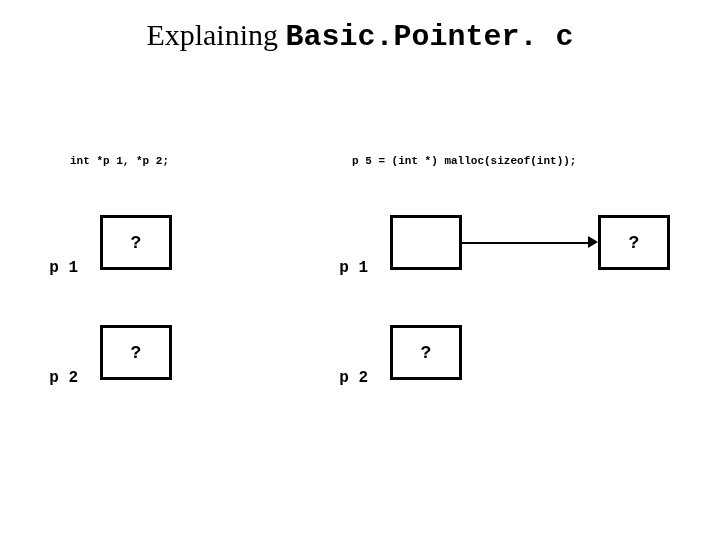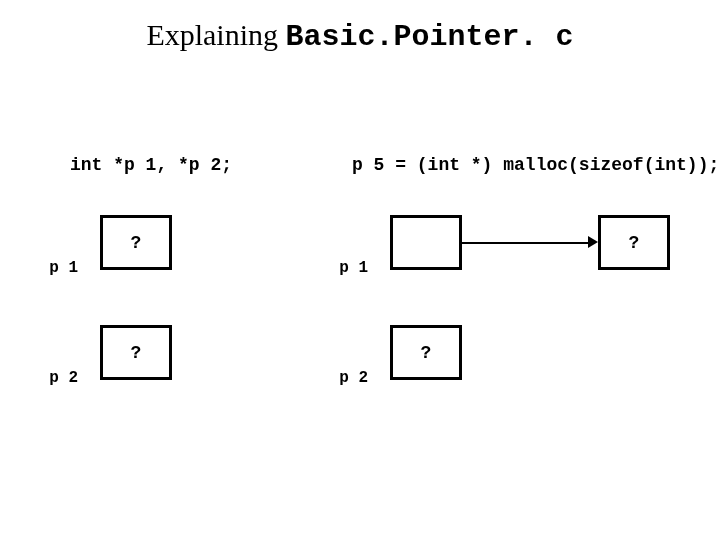--- a/index.html
+++ b/index.html
@@ -25,21 +25,21 @@
     font-size: 30px;
   }
   .title .mono {
     font-family: "Courier New", Courier, monospace;
     font-weight: bold;
   }
   .code {
     position: absolute;
     font-family: "Courier New", Courier, monospace;
     font-weight: bold;
-    font-size: 18px;
+    font-size: 11px;
     white-space: pre;
   }
   .label {
     position: absolute;
     font-family: "Courier New", Courier, monospace;
     font-weight: bold;
     font-size: 16px;
     text-align: right;
     width: 30px;
     margin-top: 26px;

